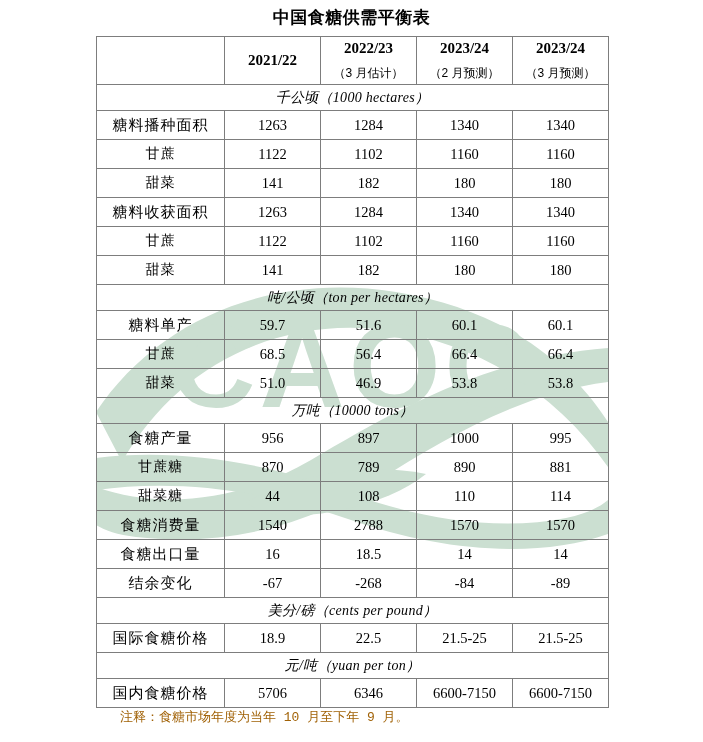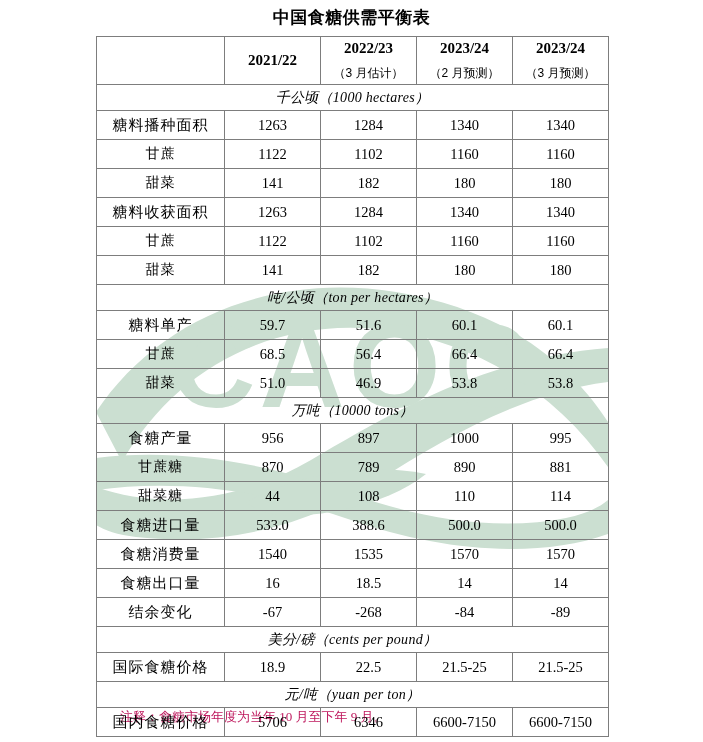--- a/index.html
+++ b/index.html
@@ -117,22 +117,22 @@
     font-size: 14.5px;
     font-family: "Liberation Serif", "DejaVu Serif", serif;
   }
 
   
   #footnote {
     position: absolute;
     left: 120px;
     top: 708px;
     font-size: 13px;
-    color: #be185d;
-    font-family: Liberation Serif, serif;
+    color: #a16207;
+    font-family: Liberation Mono, monospace;
     white-space: nowrap;
   }
 </style>
 </head>
 <body>
 
 <div id="page">
 
   <div id="title">中国食糖供需平衡表</div>
 
@@ -265,30 +265,23 @@
             <td class="val">881</td>
           </tr>
           <tr class="data">
             <td class="lbl sub2">甜菜糖</td>
             <td class="val">44</td>
             <td class="val">108</td>
             <td class="val">110</td>
             <td class="val">114</td>
           </tr>
           <tr class="data">
-            <td class="lbl">食糖进口量</td>
-            <td class="val">533.0</td>
-            <td class="val">388.6</td>
-            <td class="val">500.0</td>
-            <td class="val">500.0</td>
-          </tr>
-          <tr class="data">
             <td class="lbl">食糖消费量</td>
             <td class="val">1540</td>
-            <td class="val">1535</td>
+            <td class="val">2788</td>
             <td class="val">1570</td>
             <td class="val">1570</td>
           </tr>
           <tr class="data">
             <td class="lbl">食糖出口量</td>
             <td class="val">16</td>
             <td class="val">18.5</td>
             <td class="val">14</td>
             <td class="val">14</td>
           </tr>

